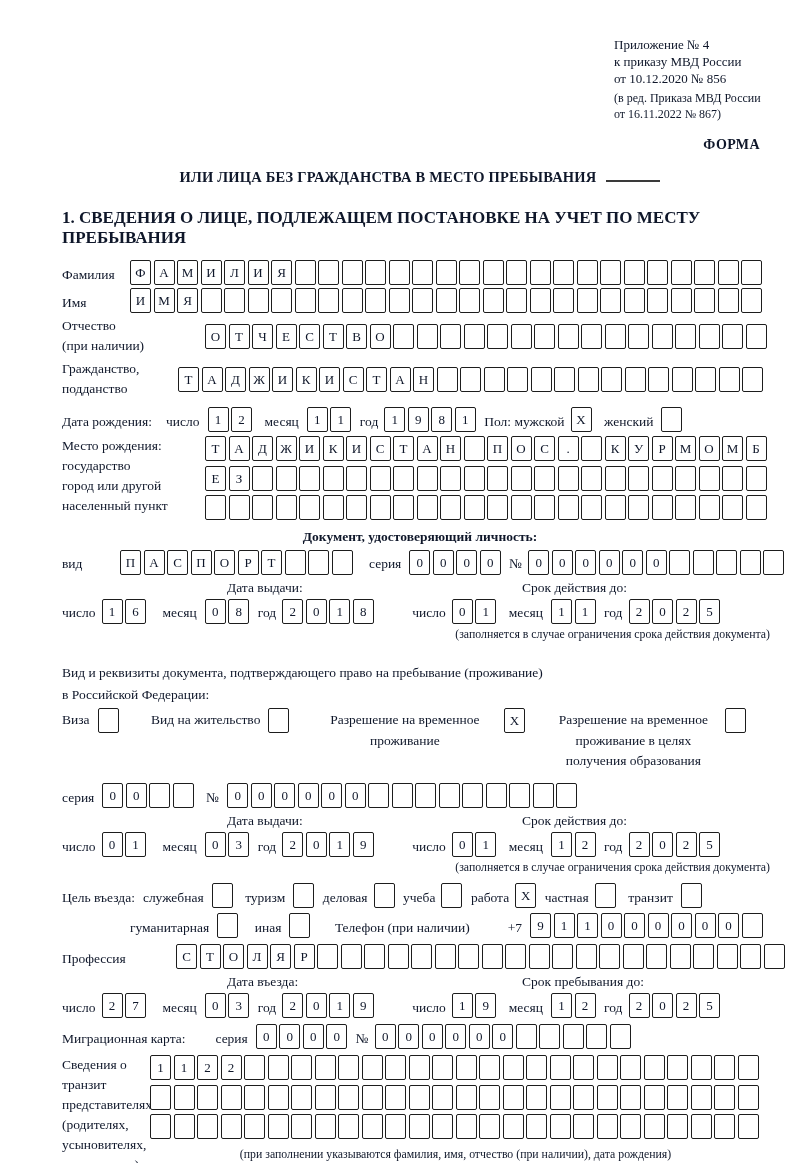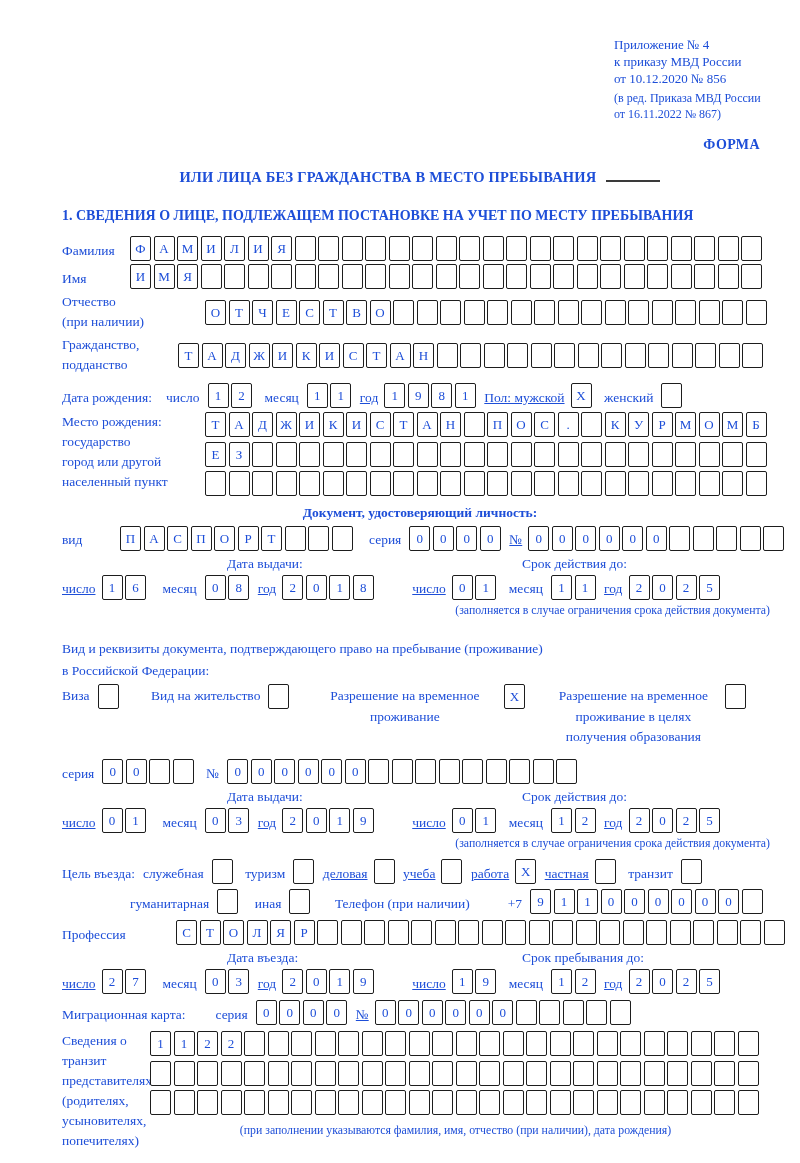--- a/index.html
+++ b/index.html
@@ -1,44 +1,44 @@
 <!DOCTYPE html>
 <html><head>
 <meta charset="utf-8">
 <style>
   html,body{margin:0;padding:0;background:#fff;}
   .page{
     width:800px;height:1163px;box-sizing:border-box;overflow:hidden;
-    padding:36px 22px 10px 62px;background:#fff;color:#1d4ed8;
+    padding:36px 22px 10px 62px;background:#fff;color:#0f172a;
     font-family:"Liberation Serif","DejaVu Serif",serif;font-size:13.5px;
     position:relative;
   }
   
   .appendix{margin-left:552px;line-height:1.32;font-size:13px;}
   .appendix .amend{font-size:12px;margin-top:4px;line-height:1.3;}
   .forma{text-align:right;padding-right:18px;font-weight:bold;font-size:14px;margin-top:14px;letter-spacing:.4px;}
   
   .title{text-align:center;font-weight:bold;font-size:14.5px;margin-top:14px;line-height:1.5;letter-spacing:.2px;}
   .uline{display:inline-block;width:54px;border-bottom:2px solid #3a3a3a;margin-left:10px;vertical-align:baseline;}
-  .section{font-weight:bold;font-size:14px;margin-top:20px;margin-bottom:12px;}
+  .section{font-weight:bold;font-size:17px;margin-top:20px;margin-bottom:12px;}
   
   .cell{
     flex:none;box-sizing:border-box;width:21px;height:25px;margin-right:2.5px;
     border:1.6px solid #1d1d1d;border-radius:2px;background:#fff;
     display:inline-flex;align-items:center;justify-content:center;
     font-size:13px;line-height:1;
   }
   .boxes{display:inline-flex;flex:none;}
   
   .frow{display:flex;align-items:center;margin-bottom:3px;}
   .lbl{flex:none;padding-top:4px;}
   .w68{width:68px;} .w143{width:143px;} .w116{width:116px;} .w58{width:58px;} .w78{width:78px;}
   .stack{line-height:20px;flex:none;}
   .ml6{margin-left:6px;} .ml10{margin-left:10px;} .ml14{margin-left:14px;} .ml22{margin-left:22px;} .ml30{margin-left:30px;} .ml36{margin-left:36px;}
-  .mr6{margin-right:6px;text-decoration:underline;} .mr8{margin-right:8px;}
+  .mr6{margin-right:6px;} .mr8{margin-right:8px;}
   .sub{flex:none;padding-top:4px;}
   
   .twocol{display:flex;align-items:flex-start;margin-top:4px;}
   .rows .boxes{display:flex;margin-bottom:4.5px;}
   
   .doc-title{text-align:center;font-weight:bold;margin:4px 0 5px 0;font-size:13.5px;}
   
   .hdrs{position:relative;height:19px;margin-top:5px;font-size:13.5px;}
   .hdrs .h1{position:absolute;left:165px;}
   .hdrs .h2{position:absolute;left:460px;}

